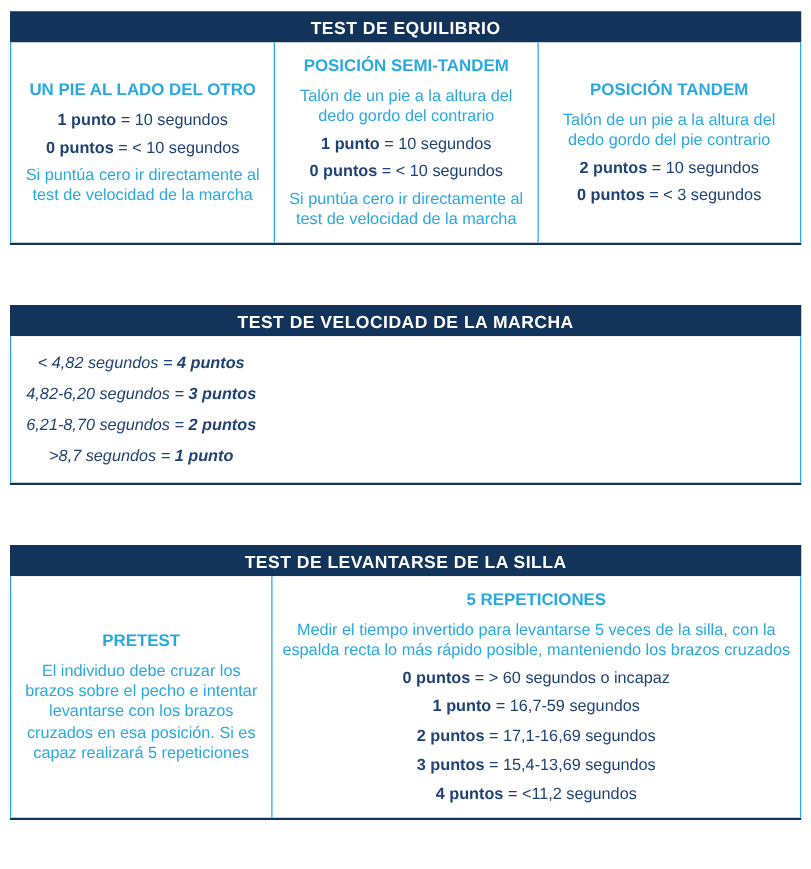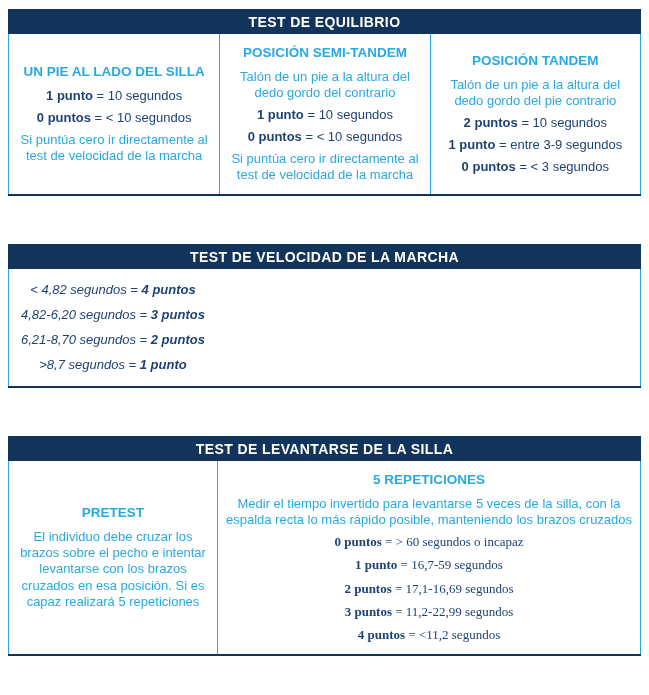--- a/index.html
+++ b/index.html
@@ -36,48 +36,47 @@
     display:flex;flex-direction:column;justify-content:center;align-items:center;
     text-align:center;padding:8px 7px;
   }
   .cell + .cell{border-left:1.5px solid var(--blue);}
   .line{margin:3px 0;line-height:1.24;}
   .line.heading{color:var(--blue);font-weight:bold;font-size:13.5px;margin:3px 0 4px 0;}
   .line.note{color:var(--blue);}
   .line.score{color:var(--navy-text);}
   .line .b{font-weight:bold;}
   .tbl-velocidad .cell-puntuacion .line{margin:4.5px 0;font-style:italic;}
-  .tbl-silla .cell-repeticiones .line.score{margin:3.5px 0;font-family:Liberation Serif, serif;}
+  .tbl-silla .cell-repeticiones .line.score{margin:3.5px 0;}
 </style>
 </head>
 <body>
 
 <div class="page">
 
   <section class="tbl tbl-equilibrio">
     <div class="tbl-header">TEST DE EQUILIBRIO</div>
     <div class="tbl-body cols3">
       <div class="cell">
-          <p class="line heading"><span class="b">UN PIE AL LADO DEL SILLA</span></p>
+          <p class="line heading"><span class="b">UN PIE AL LADO DEL OTRO</span></p>
           <p class="line score"><span class="b">1 punto</span><span class="r"> = 10 segundos</span></p>
           <p class="line score"><span class="b">0 puntos</span><span class="r"> = &lt; 10 segundos</span></p>
           <p class="line note"><span class="r">Si puntúa cero ir directamente al test de velocidad de la marcha</span></p>
         </div>
       <div class="cell">
           <p class="line heading"><span class="b">POSICIÓN SEMI-TANDEM</span></p>
           <p class="line note"><span class="r">Talón de un pie a la altura del dedo gordo del contrario</span></p>
           <p class="line score"><span class="b">1 punto</span><span class="r"> = 10 segundos</span></p>
           <p class="line score"><span class="b">0 puntos</span><span class="r"> = &lt; 10 segundos</span></p>
           <p class="line note"><span class="r">Si puntúa cero ir directamente al test de velocidad de la marcha</span></p>
         </div>
       <div class="cell">
           <p class="line heading"><span class="b">POSICIÓN TANDEM</span></p>
           <p class="line note"><span class="r">Talón de un pie a la altura del dedo gordo del pie contrario</span></p>
           <p class="line score"><span class="b">2 puntos</span><span class="r"> = 10 segundos</span></p>
-          <p class="line score"><span class="b">1 punto</span><span class="r"> = entre 3-9 segundos</span></p>
           <p class="line score"><span class="b">0 puntos</span><span class="r"> = &lt; 3 segundos</span></p>
         </div>
     </div>
   </section>
 
   <section class="tbl tbl-velocidad">
     <div class="tbl-header">TEST DE VELOCIDAD DE LA MARCHA</div>
     <div class="tbl-body cols2">
       <div class="cell cell-puntuacion">
           <p class="line score"><span class="r">&lt; 4,82 segundos = </span><span class="b">4 puntos</span></p>
@@ -94,19 +93,19 @@
       <div class="cell cell-pretest">
           <p class="line heading"><span class="b">PRETEST</span></p>
           <p class="line note"><span class="r">El individuo debe cruzar los brazos sobre el pecho e intentar levantarse con los brazos cruzados en esa posición. Si es capaz realizará 5 repeticiones</span></p>
         </div>
       <div class="cell cell-repeticiones">
           <p class="line heading"><span class="b">5 REPETICIONES</span></p>
           <p class="line note"><span class="r">Medir el tiempo invertido para levantarse 5 veces de la silla, con la espalda recta lo más rápido posible, manteniendo los brazos cruzados</span></p>
           <p class="line score"><span class="b">0 puntos</span><span class="r"> = &gt; 60 segundos o incapaz</span></p>
           <p class="line score"><span class="b">1 punto</span><span class="r"> = 16,7-59 segundos</span></p>
           <p class="line score"><span class="b">2 puntos</span><span class="r"> = 17,1-16,69 segundos</span></p>
-          <p class="line score"><span class="b">3 puntos</span><span class="r"> = 11,2-22,99 segundos</span></p>
+          <p class="line score"><span class="b">3 puntos</span><span class="r"> = 15,4-13,69 segundos</span></p>
           <p class="line score"><span class="b">4 puntos</span><span class="r"> = &lt;11,2 segundos</span></p>
         </div>
     </div>
   </section>
 
 </div>
 
 </body></html>

